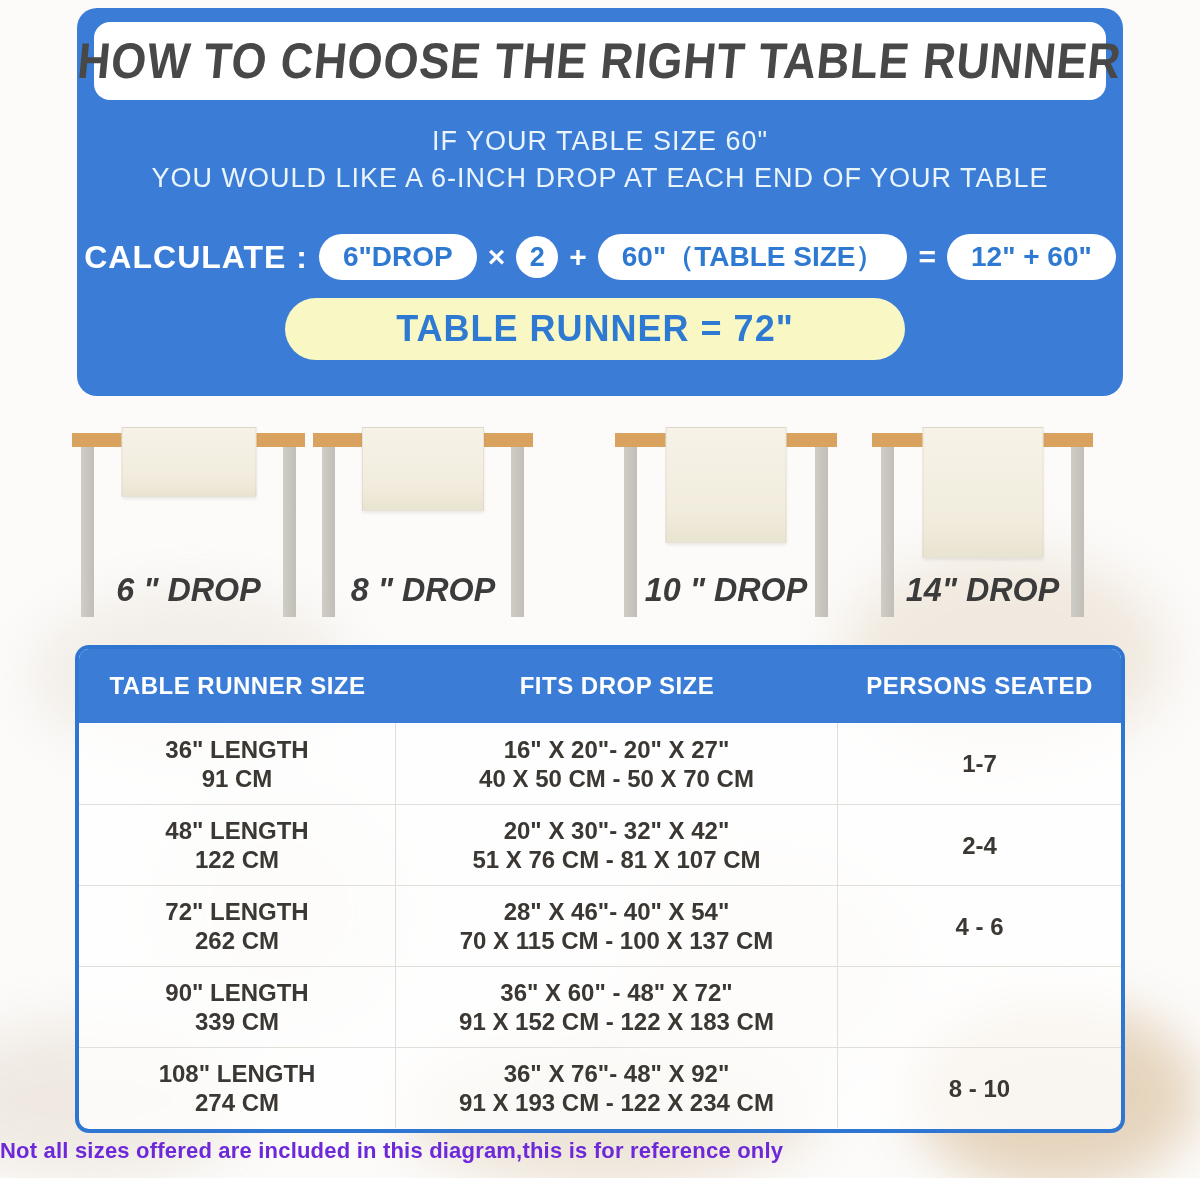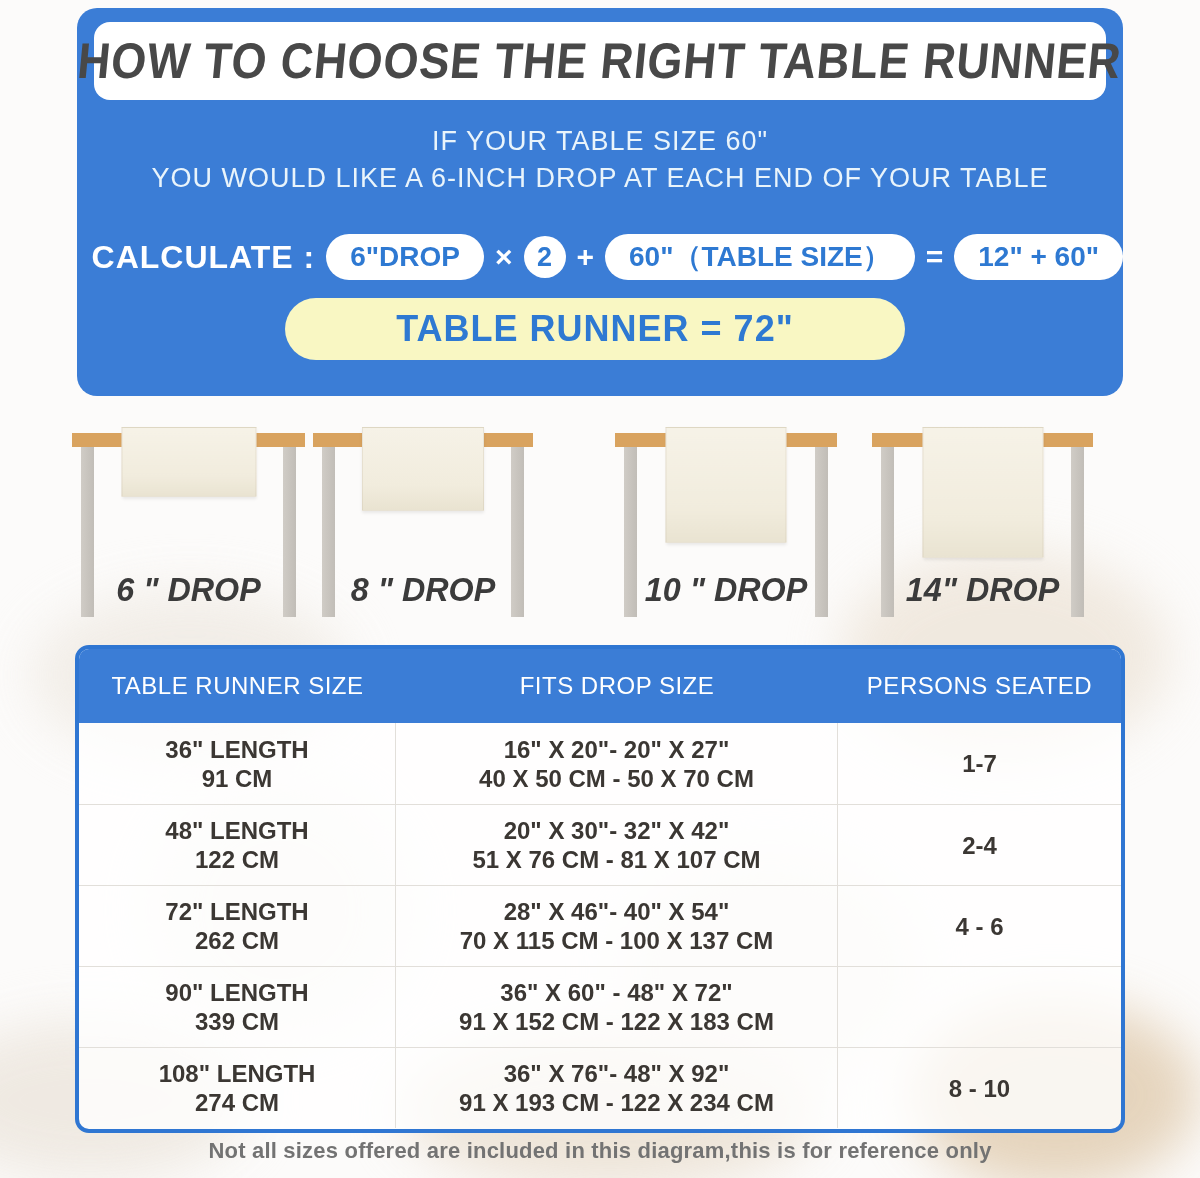--- a/index.html
+++ b/index.html
@@ -39,21 +39,21 @@
   }
   .sub {
     position:absolute; left:0; width:100%; text-align:center;
     color:#e9f4fb; font-size:27px; letter-spacing:1px; white-space:nowrap;
   }
   .sub.s1 { top:118px; }
   .sub.s2 { top:155px; }
 
   .calc-row {
     position:absolute; top:224px; left:0; right:0; height:50px;
-    display:flex; align-items:center; justify-content:flex-end; gap:11px;
+    display:flex; align-items:center; justify-content:center; gap:11px;
   }
   .calc-label { color:#ffffff; font-weight:bold; font-size:32px; letter-spacing:1px; white-space:nowrap; }
   .pill {
     background:#ffffff; color:#2e79d2; font-weight:bold; font-size:28px;
     padding:8px 24px; border-radius:999px; white-space:nowrap; line-height:1.1;
   }
   .op { color:#ffffff; font-weight:bold; font-size:30px; }
   .circle {
     background:#ffffff; color:#2e79d2; font-weight:bold; font-size:27px;
     width:42px; height:42px; border-radius:50%; flex:0 0 42px;
@@ -103,38 +103,38 @@
   .size-panel {
     position:absolute; left:75px; top:645px; width:1050px; height:488px;
     border:4px solid #2f76d2; border-radius:14px; overflow:hidden;
     background:rgba(255,255,255,.78);
   }
   .size-header {
     display:grid; grid-template-columns:317px 442px 1fr; height:74px;
     background:#3b7dd6; align-items:center;
   }
   .size-header span {
-    text-align:center; color:#ffffff; font-weight:normal; font-size:24px; letter-spacing:.5px;
+    text-align:center; color:#ffffff; font-weight:bold; font-size:24px; letter-spacing:.5px;
   }
   .size-row {
     display:grid; grid-template-columns:317px 442px 1fr; height:81px;
     border-top:1px solid #e2dfda;
   }
   .size-row:first-of-type { border-top:none; }
   .cell {
     display:flex; flex-direction:column; justify-content:center;
     text-align:center; font-size:24px; font-weight:bold; color:#3b3733; line-height:29px;
     height:100%;
   }
   .cell.c1, .cell.c2 { border-right:1px solid #e2dfda; }
 
   
   .footnote {
-    position:absolute; left:0; top:1138px; width:100%; text-align:center;
-    font-size:22px; font-weight:bold; color:#737373; letter-spacing:.2px;
+    position:absolute; left:0; top:1138px; width:100%; text-align:left;
+    font-size:22px; font-weight:bold; color:#6d28d9; letter-spacing:.2px;
   }
 </style>
 </head>
 <body>
 
 <div class="bg">
   <div class="blob b1"></div>
   <div class="blob b2"></div>
   <div class="blob b3"></div>
   <div class="blob b4"></div>

